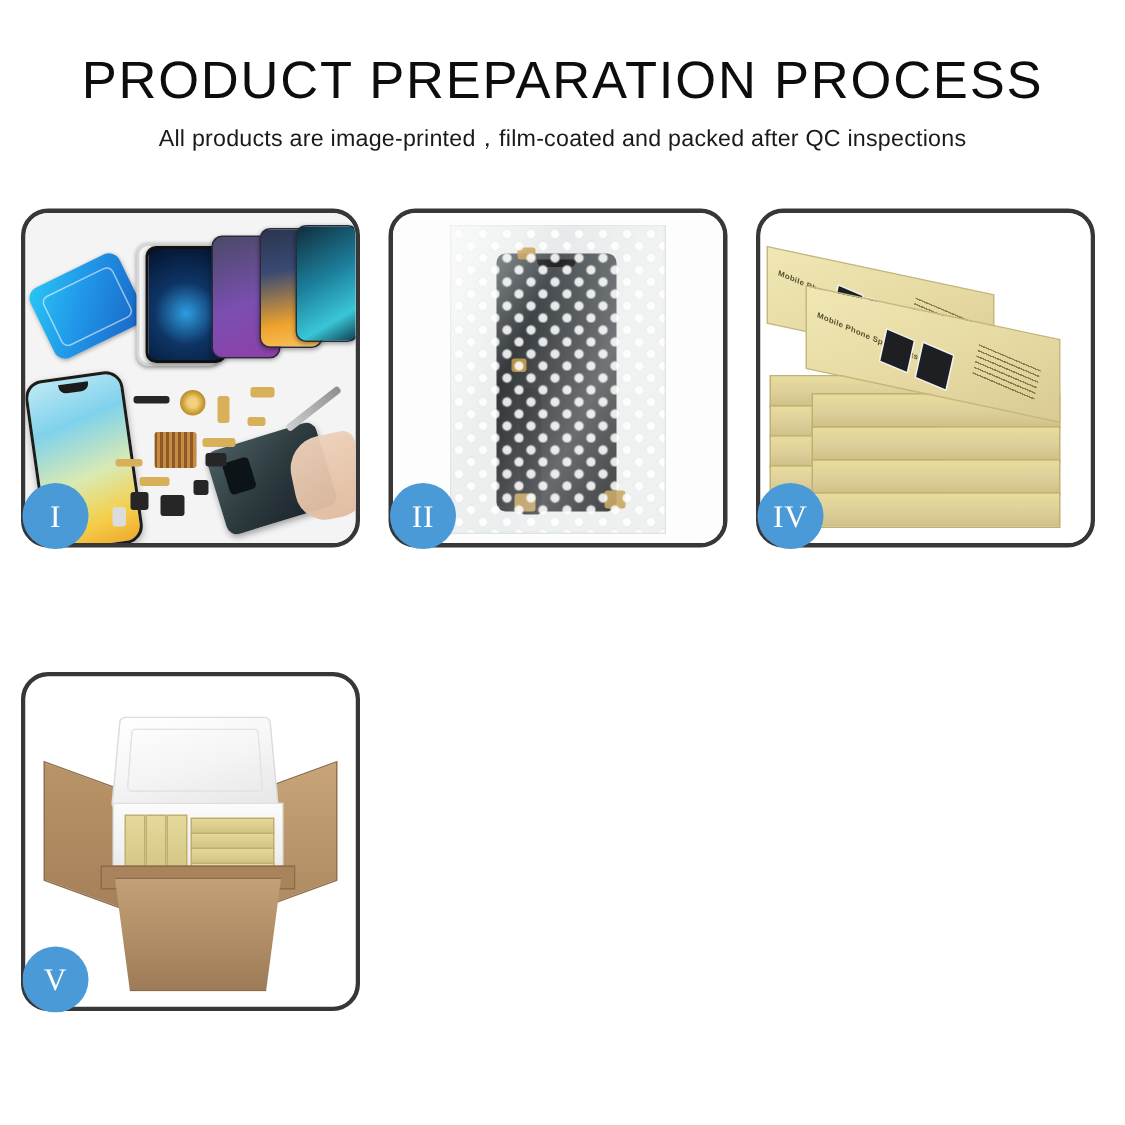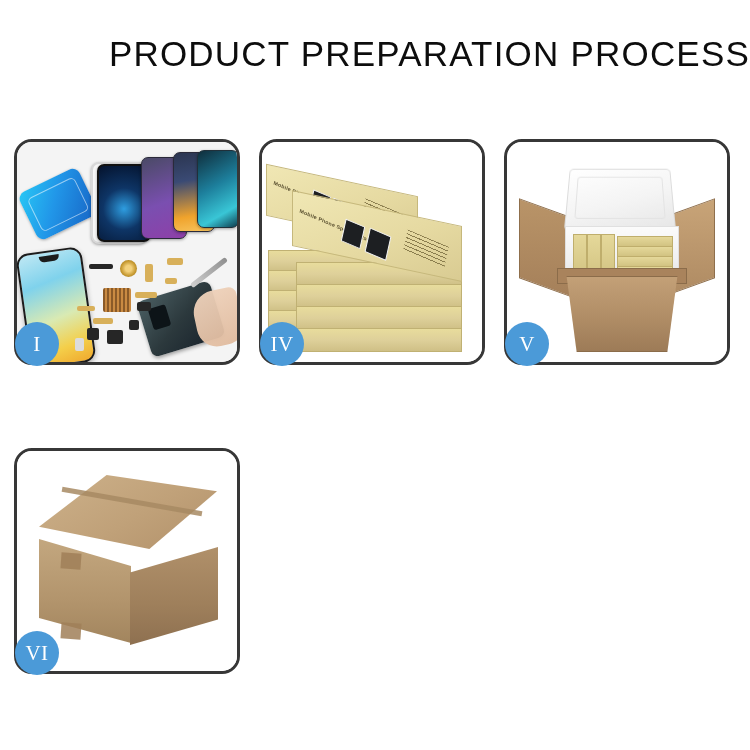--- a/index.html
+++ b/index.html
@@ -10,21 +10,21 @@
   body {
     width: 750px;
     height: 750px;
     font-family: "Liberation Sans", sans-serif;
     overflow: hidden;
     position: relative;
   }
 
   
   .header {
-    text-align: right;
+    text-align: center;
     padding-top: 36px;
   }
   .title {
     font-family: "Liberation Sans", sans-serif;
     font-size: 35px;
     font-weight: 500;
     letter-spacing: 1.2px;
     color: #0d0d0d;
     line-height: 1.05;
     white-space: nowrap;
@@ -353,20 +353,21 @@
   .p6 .tape-b {
     position:absolute; left:44px; top:172px; width:20px; height:16px;
     background:#a07f58; opacity:.85; transform: rotate(4deg);
   }
 </style>
 </head>
 <body>
 
 <div class="header">
   <div class="title">PRODUCT PREPARATION PROCESS</div>
+  <div class="subtitle">All products are image-printed，film-coated and packed after QC inspections</div>
 </div>
 
 <div class="grid">
 
   <div class="panel">
     <div class="panel-inner p1">
       <div class="scr scrA"></div>
       <div class="scr scrB"></div>
       <div class="scr scrC"></div>
       <div class="scr scrD"></div>
@@ -387,20 +388,35 @@
       <div class="dark" style="left:90px;top:188px;width:16px;height:14px;"></div>
       <div class="dark" style="left:112px;top:178px;width:10px;height:10px;"></div>
       <div class="flex" style="left:60px;top:164px;width:18px;height:5px;"></div>
       <div class="dark" style="left:58px;top:196px;width:9px;height:13px;background:#dcdcdc;"></div>
       <div class="tweezer"></div>
       <div class="hand"></div>
     </div>
     <div class="badge">I</div>
   </div>
 
+  <div class="panel">
+    <div class="panel-inner p2">
+      <div class="bag">
+        <div class="screen"></div>
+        <div class="flexcable"></div>
+        <div class="tape" style="left:44px;top:14px;width:12px;height:8px;"></div>
+        <div class="tape" style="left:40px;top:88px;width:10px;height:9px;"></div>
+        <div class="tape" style="left:42px;top:178px;width:14px;height:12px;"></div>
+        <div class="tape" style="left:102px;top:176px;width:14px;height:12px;"></div>
+        <div class="bubbles"></div>
+      </div>
+      <div class="sheen"></div>
+    </div>
+    <div class="badge">II</div>
+  </div>
 
 
   <div class="panel">
     <div class="panel-inner p4">
 
       <div class="boxface" style="left:6px;top:108px;width:110px;height:20px;"></div>
       <div class="boxface" style="left:6px;top:128px;width:110px;height:20px;"></div>
       <div class="boxface" style="left:6px;top:148px;width:110px;height:20px;"></div>
       <div class="boxface" style="left:6px;top:168px;width:110px;height:20px;"></div>
 
@@ -438,25 +454,14 @@
       <div class="ybox" style="left:110px;top:94px;width:54px;height:9px;"></div>
       <div class="ybox" style="left:110px;top:104px;width:54px;height:9px;"></div>
       <div class="ybox" style="left:110px;top:114px;width:54px;height:9px;"></div>
       <div class="ybox" style="left:110px;top:124px;width:54px;height:9px;"></div>
       <div class="carton-top"></div>
       <div class="carton"></div>
     </div>
     <div class="badge">V</div>
   </div>
 
-  <div class="panel">
-    <div class="panel-inner p6">
-      <div class="c-top"></div>
-      <div class="c-seam"></div>
-      <div class="c-left"></div>
-      <div class="c-right"></div>
-      <div class="tape-a"></div>
-      <div class="tape-b"></div>
-    </div>
-    <div class="badge">VI</div>
-  </div>
 
 </div>
 
 </body></html>

